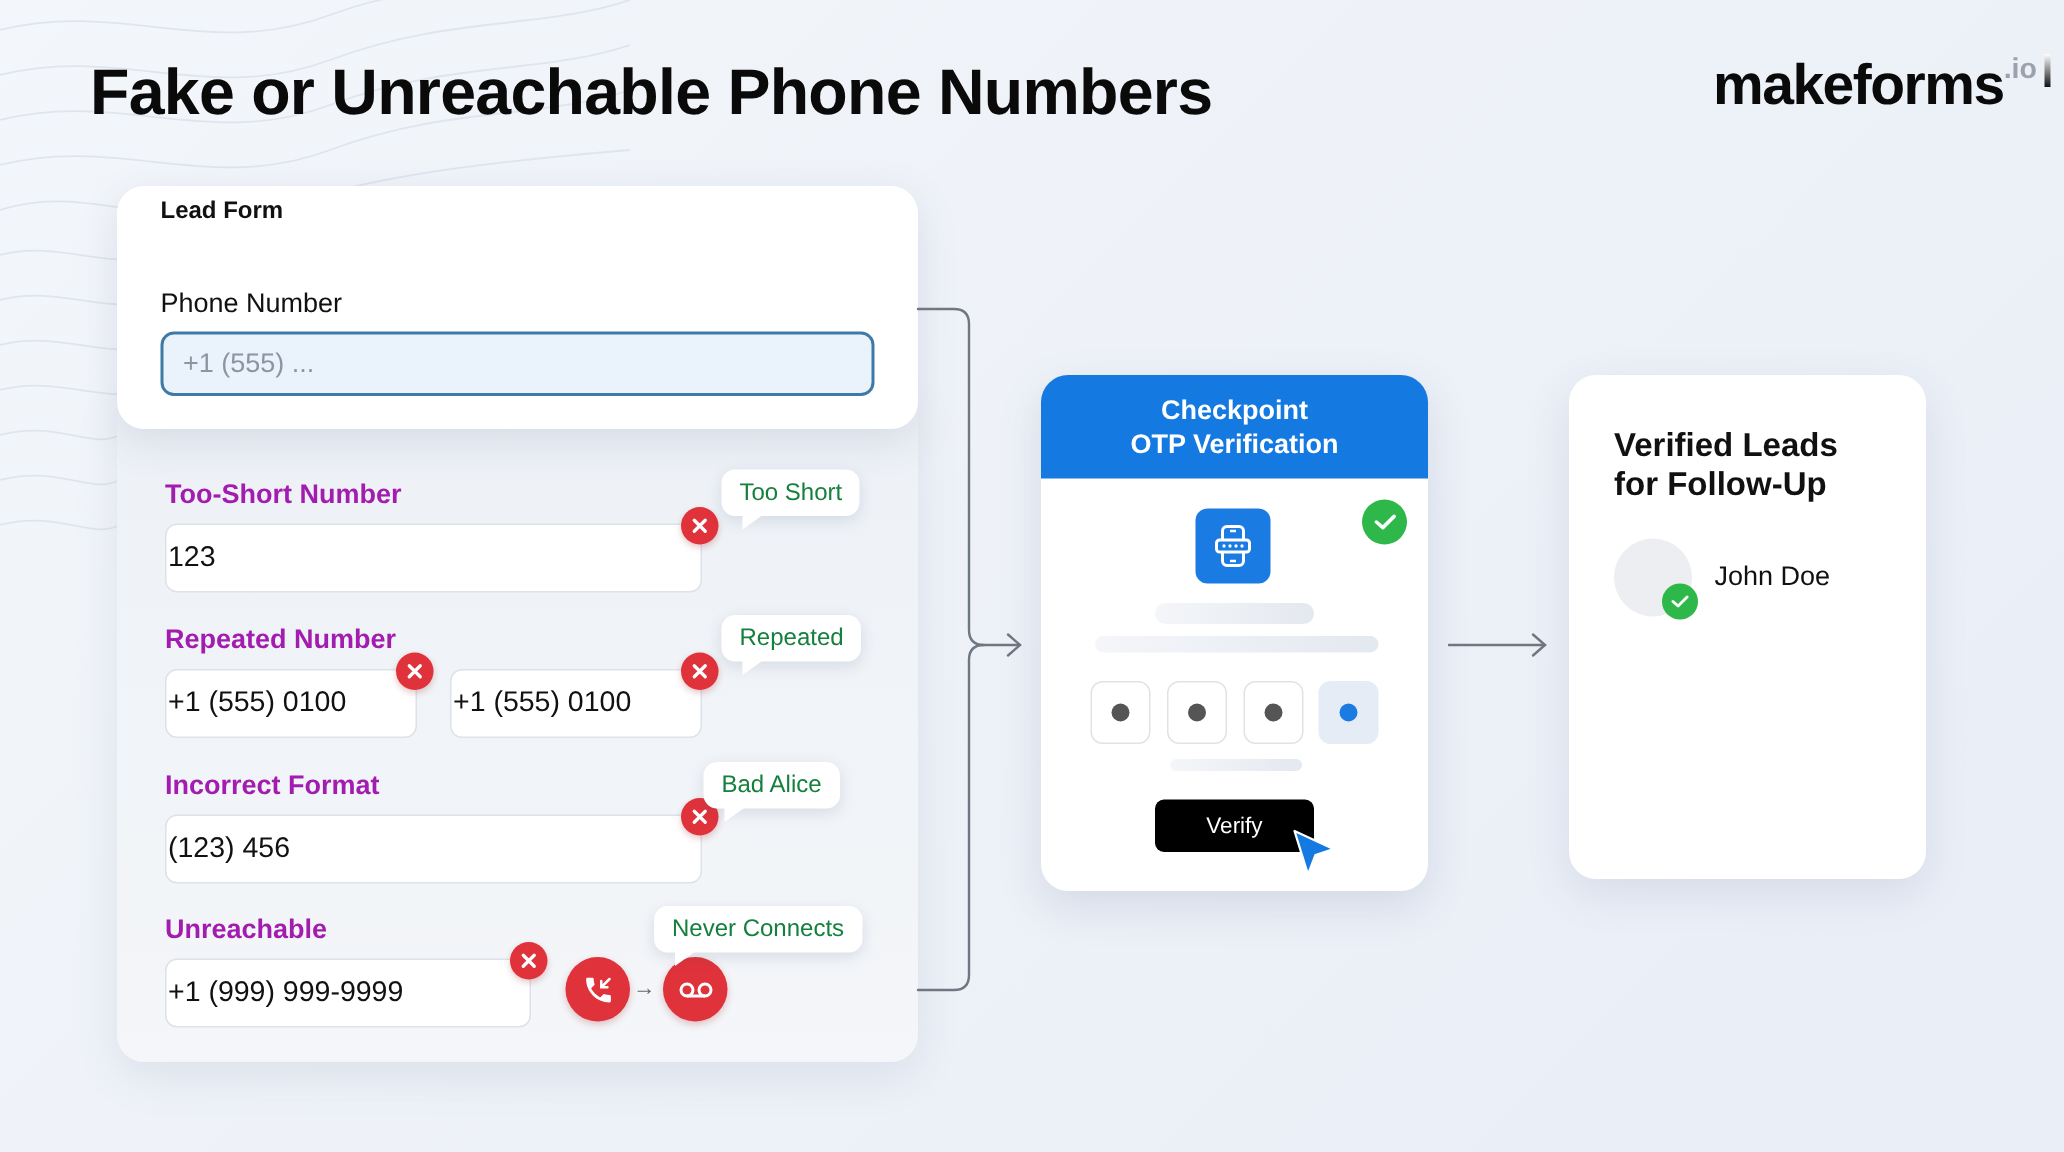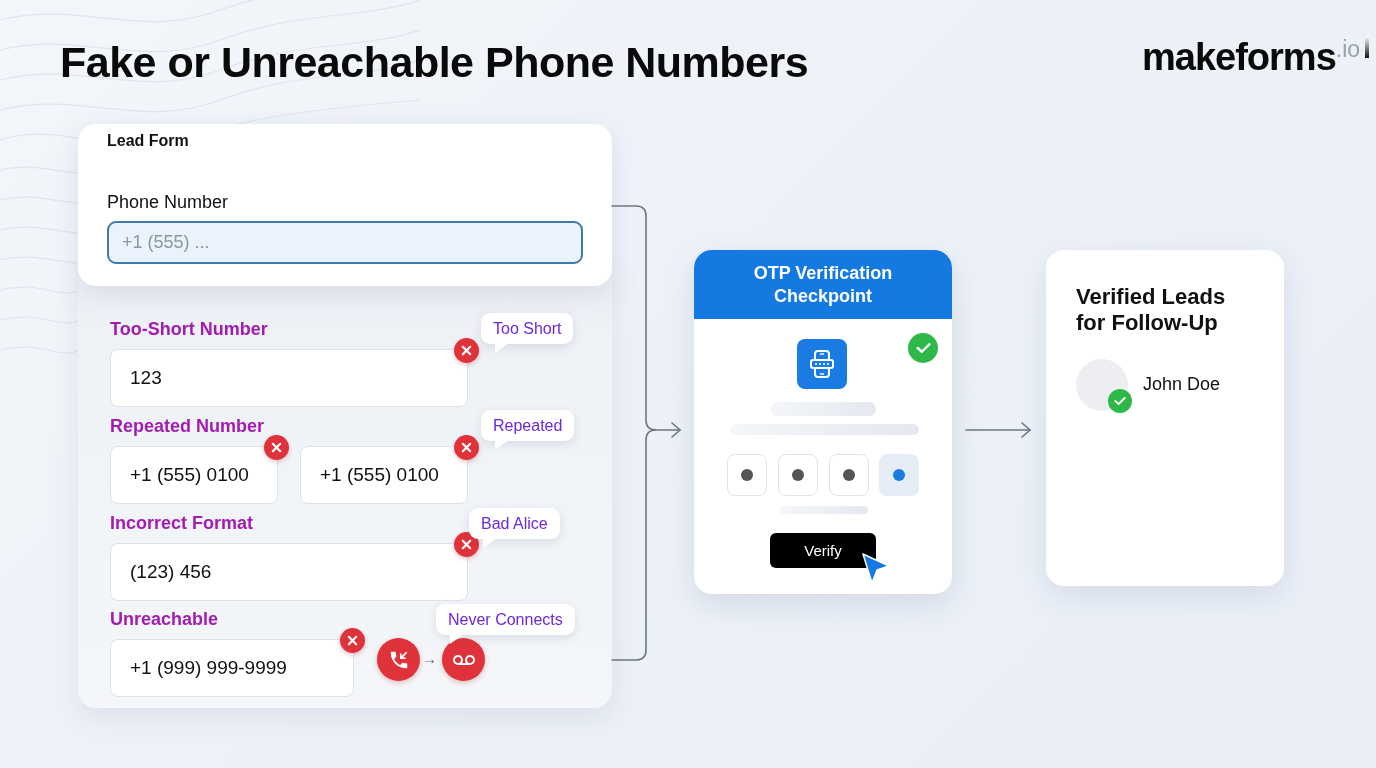--- a/index.html
+++ b/index.html
@@ -13,21 +13,21 @@
   .waves { position: absolute; left: 0; top: 0; width: 420px; height: 768px; pointer-events: none; }
   .page-title {
     position: absolute; left: 60px; top: 38px;
     font-size: 43px; font-weight: 700; letter-spacing: -0.5px; color: #0a0a0a;
   }
   .logo {
     position: absolute; left: 1114px; top: 36px;
     font-size: 38px; font-weight: 700; letter-spacing: -1px; color: #0a0a0a;
     display: flex; align-items: flex-start; margin-left: 28px;
   }
-  .logo .tld { font-size: 23px; font-weight: 400; color: #9aa3ad; letter-spacing: 0; }
+  .logo .tld { font-size: 19px; font-weight: 700; color: #9aa3ad; letter-spacing: 0; }
   .logo .bar { display: inline-block; width: 4px; height: 22px; background: linear-gradient(#ffffff, #111); margin-left: 5px; }
 
   
   .issues-panel {
     position: absolute; left: 78px; top: 266px; width: 534px; height: 442px;
     background: linear-gradient(180deg, #edf1f6 0%, #f4f6f9 100%);
     border-radius: 0 0 18px 18px;
     box-shadow: 0 10px 30px rgba(60, 80, 120, 0.10);
   }
   .lead-card {
@@ -39,32 +39,32 @@
   .phone-label { position: absolute; left: 29px; top: 68px; font-size: 18px; font-weight: 500; }
   .phone-input {
     position: absolute; left: 29px; top: 97px; width: 476px; height: 43px;
     border: 2px solid #3f7aa6; border-radius: 9px; background: #eaf3fc;
     font-family: inherit; font-size: 18px; color: #333; padding: 0 13px; outline: none;
   }
   .phone-input::placeholder { color: #8a96a3; }
 
   .field-label { position: absolute; font-size: 18px; font-weight: 600; color: #a21caf; }
   .field-box {
-    position: absolute; height: 58px; background: #fff; border: 1px solid #dde2e8;
-    border-radius: 8px; font-size: 19px; color: #111; padding: 0 19px;
+    position: absolute; height: 46px; background: #fff; border: 1px solid #dde2e8;
+    border-radius: 8px; font-size: 19px; color: #111; padding: 0 1px;
     display: flex; align-items: center;
   }
   .err-icon {
     position: absolute; width: 25px; height: 25px; border-radius: 50%;
     background: #e0323a; display: flex; align-items: center; justify-content: center;
     box-shadow: 0 2px 4px rgba(160, 30, 30, 0.25);
   }
   .bubble {
     position: absolute; background: #fff; border-radius: 9px; padding: 0 12px;
-    height: 31px; display: flex; align-items: center; font-size: 16px; color: #6d28d9;
+    height: 31px; display: flex; align-items: center; font-size: 16px; color: #15803d;
     box-shadow: 0 3px 10px rgba(60, 80, 120, 0.15); white-space: nowrap;
   }
   .bubble::after {
     content: ""; position: absolute; left: 14px; bottom: -9px;
     border-left: 0 solid transparent; border-right: 14px solid transparent;
     border-top: 10px solid #fff;
   }
   .red-circle {
     position: absolute; width: 43px; height: 43px; border-radius: 50%; background: #e0323a;
     display: flex; align-items: center; justify-content: center;
@@ -217,22 +217,22 @@
     <path d="M612 206 H636 Q646 206 646 216 V420 Q646 430 656 430 H680"></path>
     <path d="M612 660 H636 Q646 660 646 650 V440 Q646 430 656 430"></path>
     <path d="M672 423 L680 430 L672 437"></path>
     <path d="M966 430 H1030"></path>
     <path d="M1022 423 L1030 430 L1022 437"></path>
   </g>
 </svg>
 
 <div class="otp-card">
   <div class="otp-header">
+    <div>Checkpoint</div>
     <div>OTP Verification</div>
-    <div>Checkpoint</div>
   </div>
   <div class="otp-app-icon">
     <svg width="28" height="30" viewBox="0 0 28 30">
       <rect x="7" y="2" width="14" height="26" rx="3" stroke="#fff" stroke-width="2" fill="none"></rect>
       <rect x="3" y="11" width="22" height="8" rx="2" fill="#1a7be3" stroke="#fff" stroke-width="2"></rect>
       <circle cx="8" cy="15" r="1.1" fill="#fff"></circle>
         <circle cx="12" cy="15" r="1.1" fill="#fff"></circle>
       <circle cx="16" cy="15" r="1.1" fill="#fff"></circle>
         <circle cx="20" cy="15" r="1.1" fill="#fff"></circle>
       <path d="M12 25 H16" stroke="#fff" stroke-width="1.6"></path>

